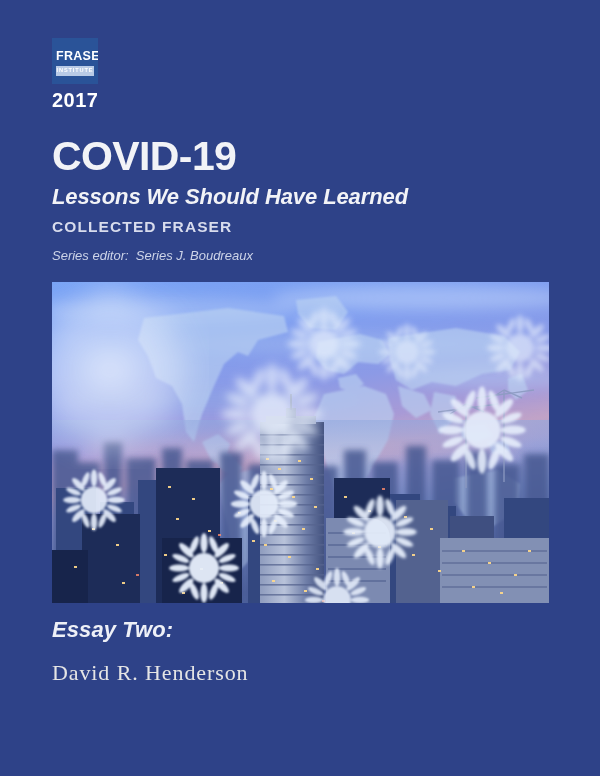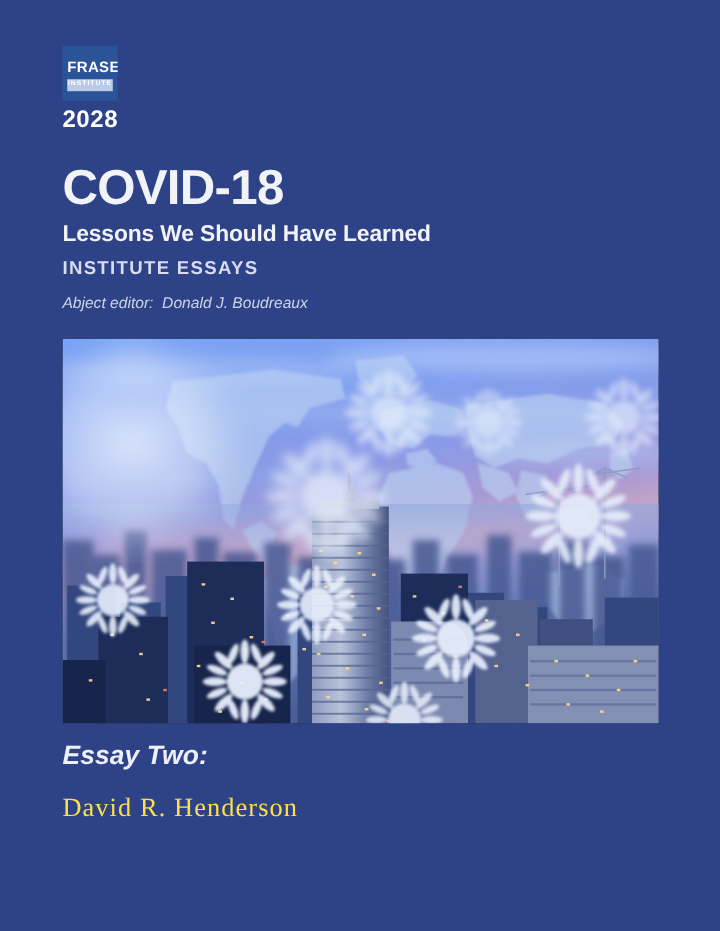--- a/index.html
+++ b/index.html
@@ -78,25 +78,26 @@
   #main-title {
     color: #f2f3f7;
     font-size: 41px;
     font-weight: 700;
     letter-spacing: -0.6px;
     line-height: 1;
     margin: 0;
   }
   #subtitle {
     color: #f2f3f7;
-    font-size: 19px;
+    font-size: 22px;
     font-weight: 600;
     line-height: 1;
     margin: 9px 0 0 0;
     letter-spacing: -0.1px;
+    font-style: italic;
   }
   #kicker {
     color: #d8dced;
     font-size: 15.5px;
     font-weight: 600;
     letter-spacing: 1.1px;
     line-height: 1;
     margin: 11px 0 0 0;
   }
   #series-editor {
@@ -135,48 +136,48 @@
     color: #eef0f7;
     font-family: Liberation Sans, sans-serif;
     font-style: italic;
     font-weight: 700;
     font-size: 22px;
     line-height: 1.28;
     margin: 0;
     letter-spacing: 0.1px;
   }
   #author-name {
-    color: #fde047;
+    color: #e5e5e5;
     font-family: "Liberation Serif", serif;
     font-style: normal;
     font-weight: 400;
     font-size: 22px;
     line-height: 1;
     margin: 18px 0 0 0;
     letter-spacing: 0.9px;
   }
 </style>
 </head>
 <body>
 
 <div id="logo-block">
   <div id="logo-mark">
     <span id="logo-fraser">FRASER</span>
     <span id="logo-institute-bar">
       <span id="logo-institute">INSTITUTE</span>
     </span>
   </div>
-  <div id="logo-year">2028</div>
+  <div id="logo-year">2017</div>
 </div>
 
 <div id="title-block">
-  <h1 id="main-title">COVID-18</h1>
+  <h1 id="main-title">COVID-19</h1>
   <h2 id="subtitle">Lessons We Should Have Learned</h2>
-  <div id="kicker">INSTITUTE ESSAYS</div>
-  <div id="series-editor">Abject editor:  Donald J. Boudreaux</div>
+  <div id="kicker">COLLECTED FRASER</div>
+  <div id="series-editor">Series editor:  Series J. Boudreaux</div>
 </div>
 
 <div id="cover-art">
   <svg viewBox="0 0 497 321" preserveAspectRatio="none">
     <defs>
       <linearGradient id="skyGrad" x1="0" y1="0" x2="0.25" y2="1">
         <stop offset="0%" stop-color="#78a3f5"></stop>
         <stop offset="22%" stop-color="#7e9ef0"></stop>
         <stop offset="42%" stop-color="#8c9ae6"></stop>
         <stop offset="55%" stop-color="#a89ad6"></stop>

